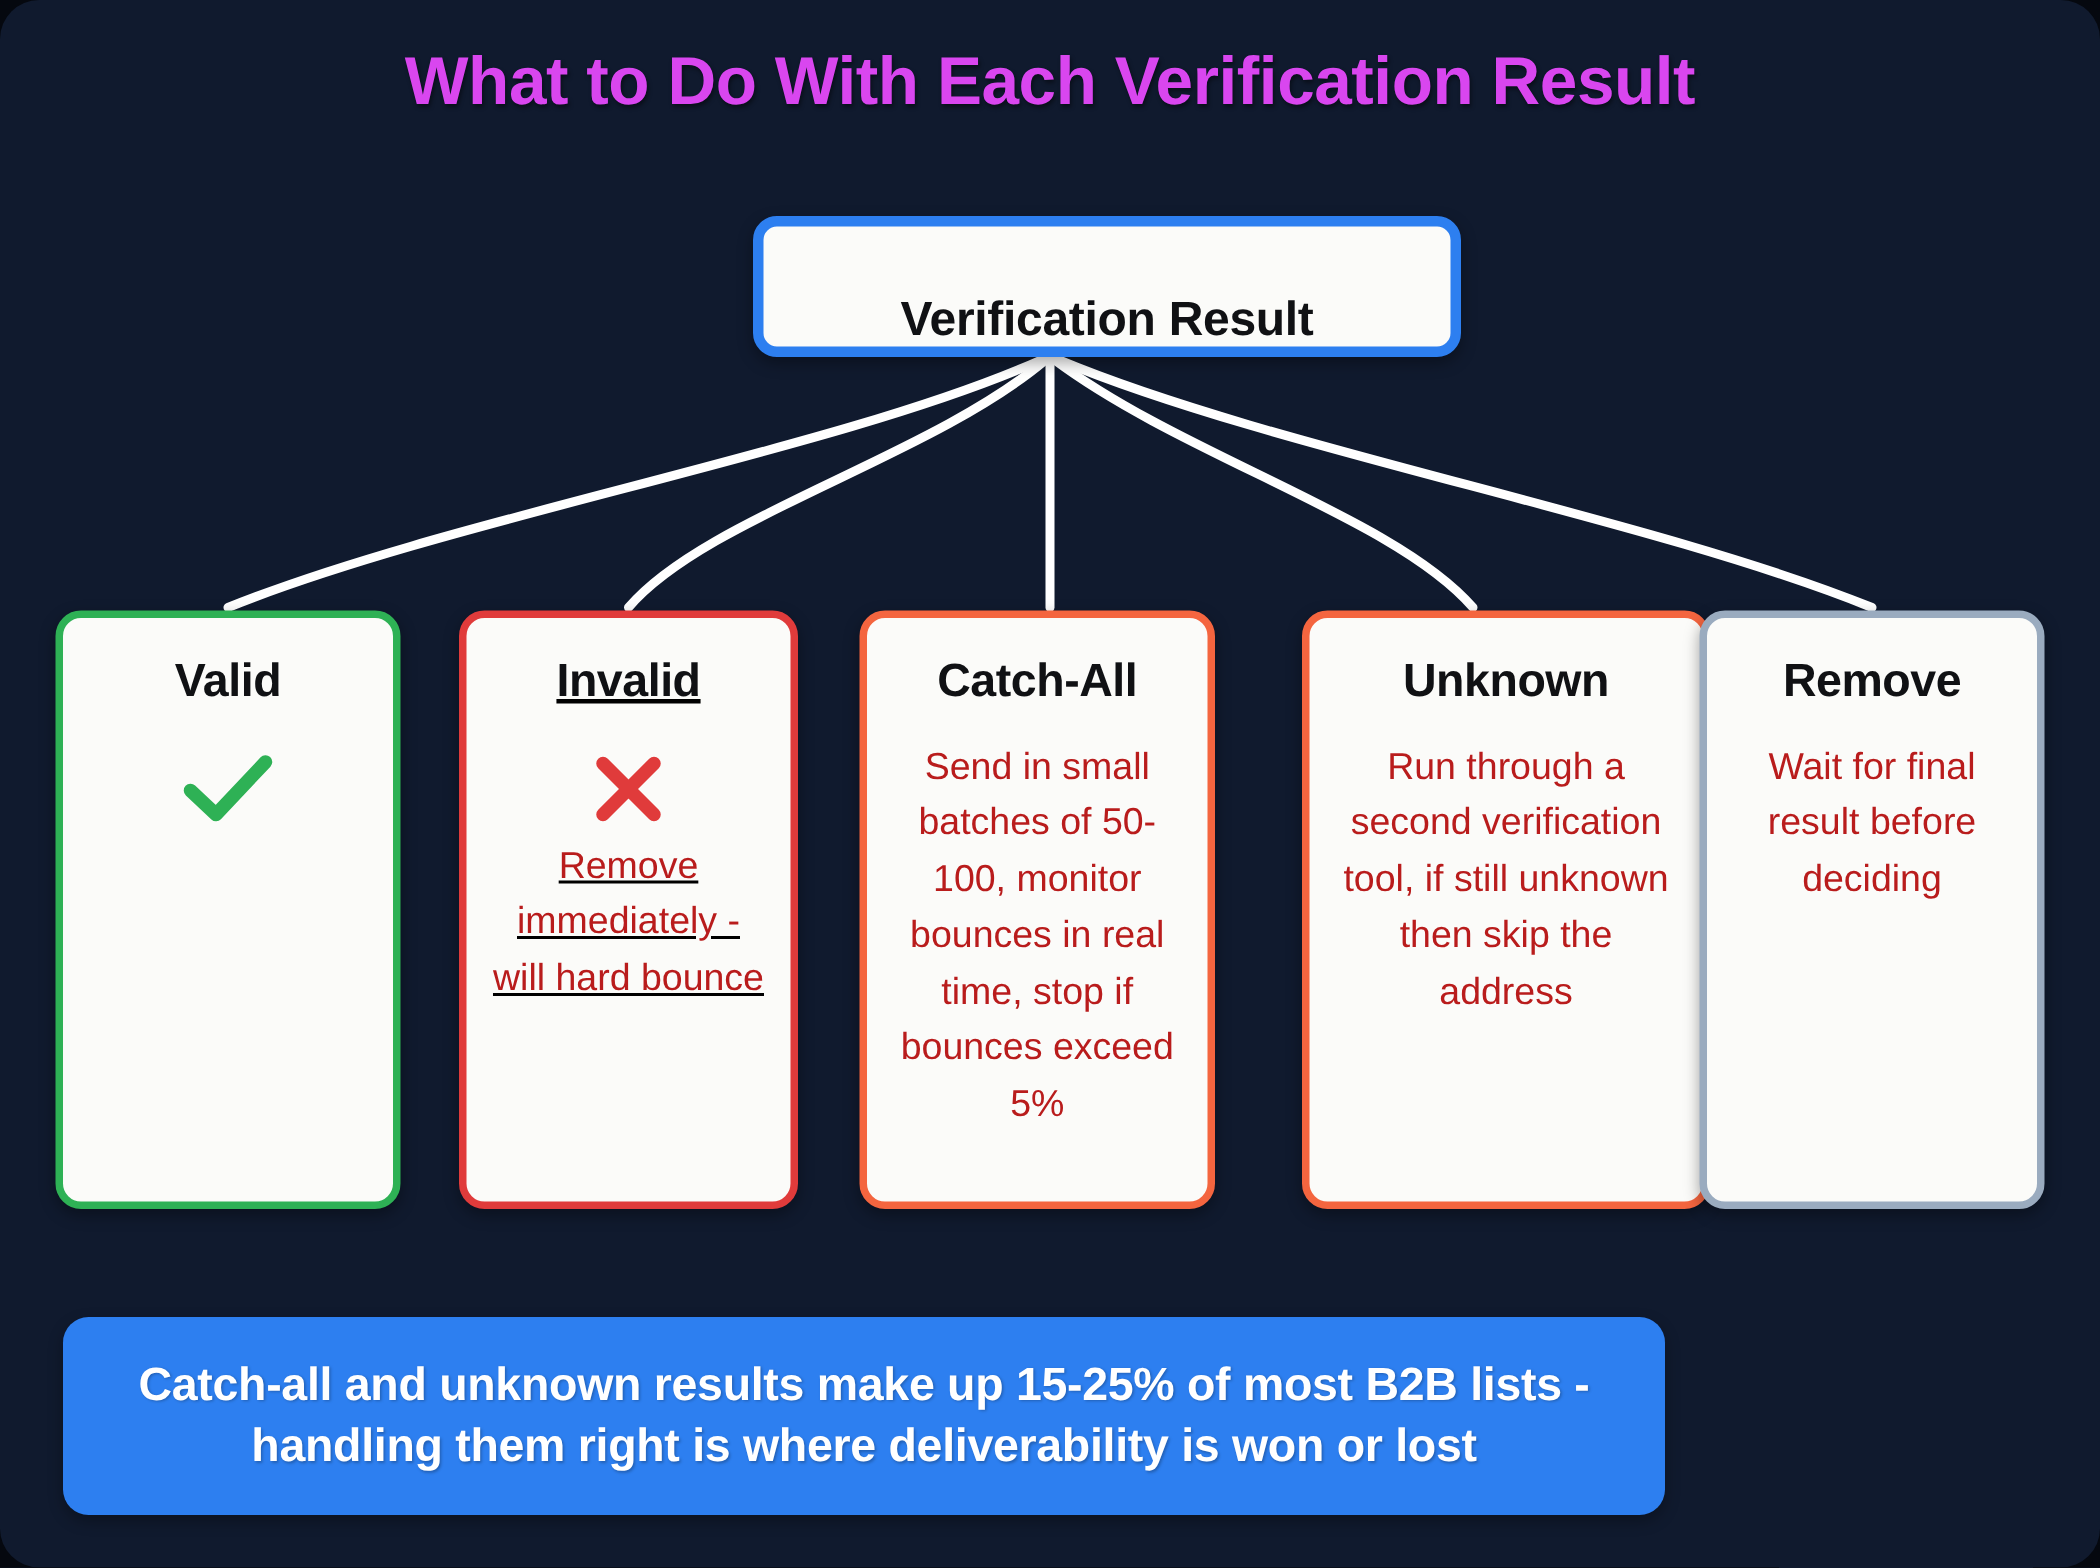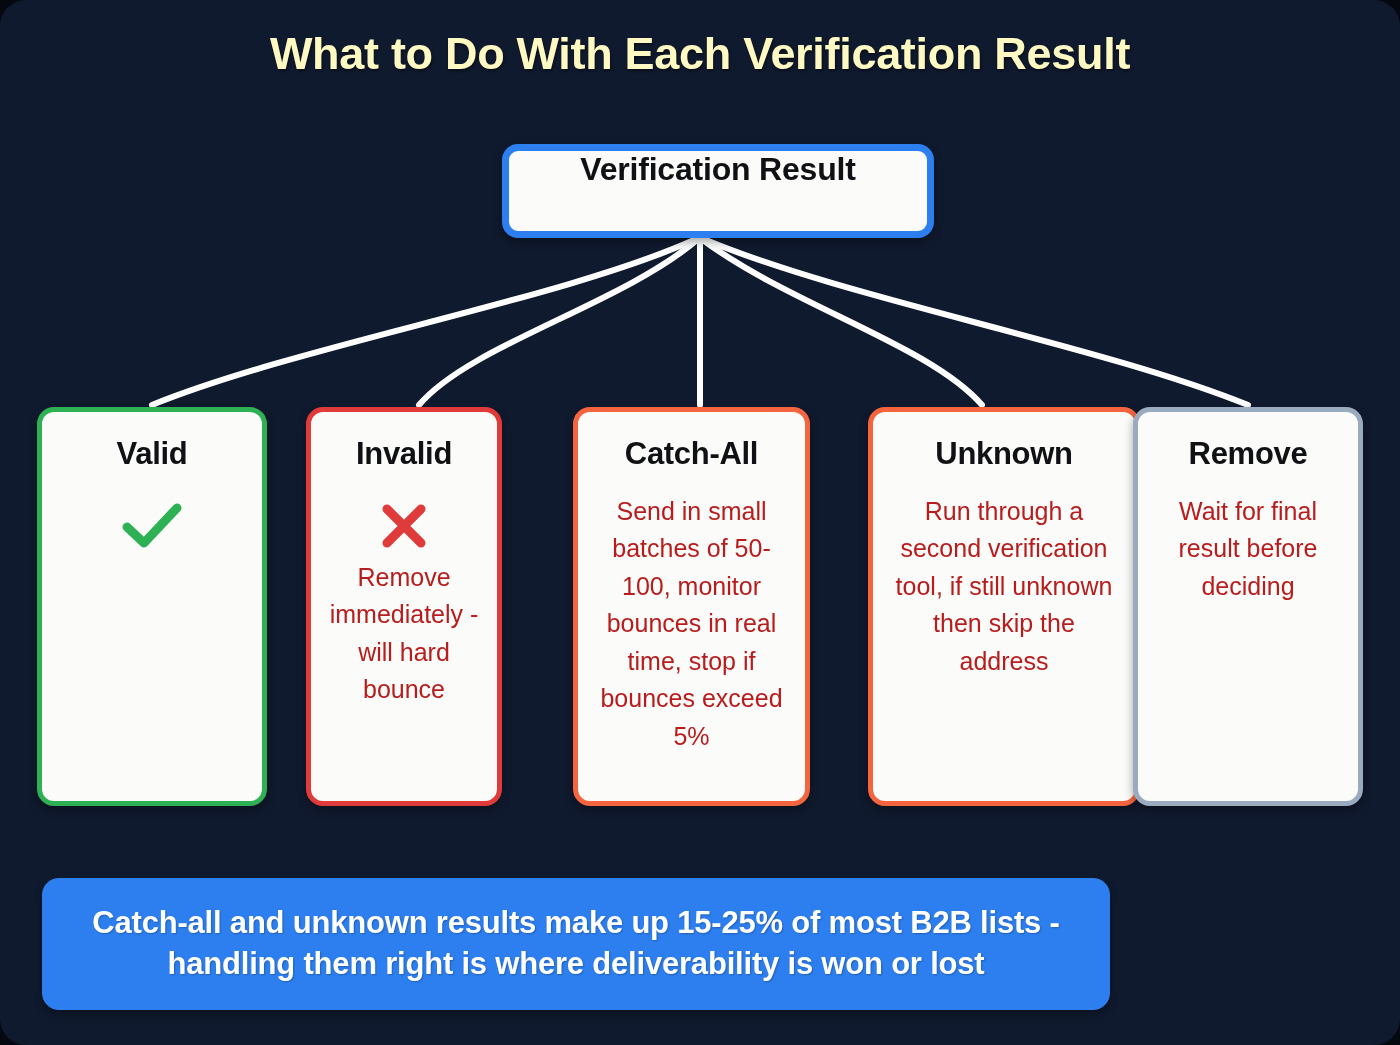--- a/index.html
+++ b/index.html
@@ -17,21 +17,21 @@
     font-family: "Liberation Sans", sans-serif;
   }
 
   
   #title {
     position: absolute;
     top: 28px;
     left: 0;
     width: 1400px;
     text-align: center;
-    color: #fef9c3;
+    color: #d946ef;
     font-size: 45px;
     font-weight: bold;
     letter-spacing: -0.3px;
     text-shadow: 1px 2px 3px rgba(0,0,0,0.45);
   }
 
   
   #connectors {
     position: absolute;
     left: 0;
@@ -39,28 +39,28 @@
     width: 1400px;
     height: 1045px;
     pointer-events: none;
   }
 
   
   #root-node {
     position: absolute;
     left: 502px;
     top: 144px;
-    width: 432px;
+    width: 472px;
     height: 94px;
     box-sizing: border-box;
     background: #fbfbf9;
     border: 7px solid #2d7ff0;
     border-radius: 16px;
     display: flex;
-    align-items: flex-start;
+    align-items: flex-end;
     justify-content: center;
     box-shadow: 0 4px 10px rgba(0,0,0,0.35);
     z-index: 3;
   }
   #root-node .root-label {
     color: #101114;
     font-size: 32px;
     font-weight: bold;
     letter-spacing: -0.2px;
   }
@@ -102,21 +102,21 @@
   .card-body {
     color: #b91c1c;
     font-size: 25px;
     line-height: 1.5;
     text-align: center;
     padding: 0 2px;
   }
 
   
   #card-valid   { left: 37px;   width: 230px; }
-  #card-invalid { left: 306px;  width: 196px; }
+  #card-invalid { left: 306px;  width: 226px; text-decoration: underline; }
   #card-catchall{ left: 573px;  width: 237px; }
   #card-unknown { left: 868px;  width: 272px; }
   #card-pending { left: 1133px; width: 230px; }
 
   
   #footer-banner {
     position: absolute;
     left: 42px;
     top: 878px;
     width: 1068px;

